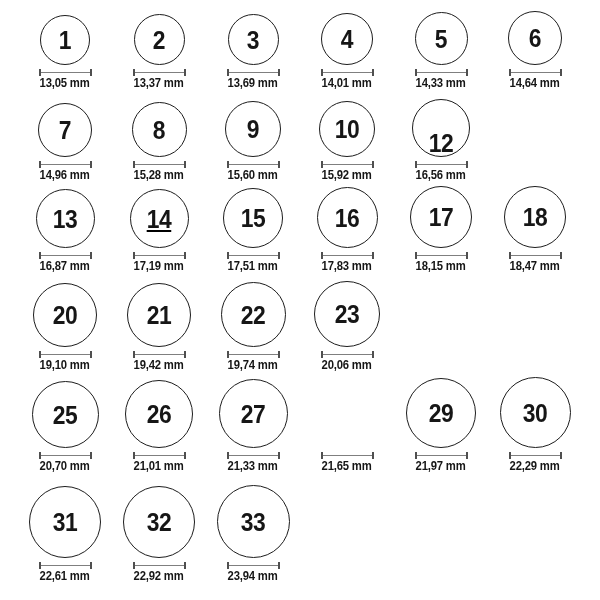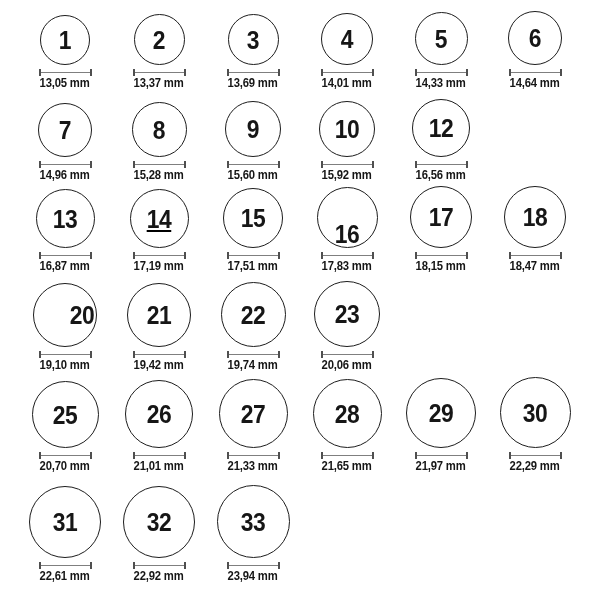--- a/index.html
+++ b/index.html
@@ -147,21 +147,21 @@
         <span class="mm">15,60 mm</span>
       </div>
       <div class="cell">
         <div class="circle" style="width: 56px; height: 56px;">
           <span class="num">10</span>
         </div>
         <div class="mline"></div>
         <span class="mm">15,92 mm</span>
       </div>
       <div class="cell">
-        <div class="circle" style="width: 58px; height: 58px;">
+        <div class="circle" style="width: 58px; height: 58px; align-items: flex-end;">
           <span class="num">12</span>
         </div>
         <div class="mline"></div>
         <span class="mm">16,56 mm</span>
       </div>
     </div>
   <div class="row r3">
       <div class="cell">
         <div class="circle" style="width: 59px; height: 59px;">
           <span class="num">13</span>
@@ -177,21 +177,21 @@
         <span class="mm">17,19 mm</span>
       </div>
       <div class="cell">
         <div class="circle" style="width: 60px; height: 60px;">
           <span class="num">15</span>
         </div>
         <div class="mline"></div>
         <span class="mm">17,51 mm</span>
       </div>
       <div class="cell">
-        <div class="circle" style="width: 61px; height: 61px; align-items: flex-end;">
+        <div class="circle" style="width: 61px; height: 61px;">
           <span class="num">16</span>
         </div>
         <div class="mline"></div>
         <span class="mm">17,83 mm</span>
       </div>
       <div class="cell">
         <div class="circle" style="width: 62px; height: 62px; text-align: right;">
           <span class="num">17</span>
         </div>
         <div class="mline"></div>
@@ -200,21 +200,21 @@
       <div class="cell">
         <div class="circle" style="width: 62px; height: 62px;">
           <span class="num">18</span>
         </div>
         <div class="mline"></div>
         <span class="mm">18,47 mm</span>
       </div>
     </div>
   <div class="row r4">
       <div class="cell">
-        <div class="circle" style="width: 64px; height: 64px; justify-content: flex-end;">
+        <div class="circle" style="width: 64px; height: 64px;">
           <span class="num">20</span>
         </div>
         <div class="mline"></div>
         <span class="mm">19,10 mm</span>
       </div>
       <div class="cell">
         <div class="circle" style="width: 64px; height: 64px;">
           <span class="num">21</span>
         </div>
         <div class="mline"></div>
@@ -251,23 +251,20 @@
         <span class="mm">21,01 mm</span>
       </div>
       <div class="cell">
         <div class="circle" style="width: 69px; height: 69px;">
           <span class="num">27</span>
         </div>
         <div class="mline"></div>
         <span class="mm">21,33 mm</span>
       </div>
       <div class="cell">
-        <div class="circle" style="width: 69px; height: 69px;">
-          <span class="num">28</span>
-        </div>
         <div class="mline"></div>
         <span class="mm">21,65 mm</span>
       </div>
       <div class="cell">
         <div class="circle" style="width: 70px; height: 70px;">
           <span class="num">29</span>
         </div>
         <div class="mline"></div>
         <span class="mm">21,97 mm</span>
       </div>

